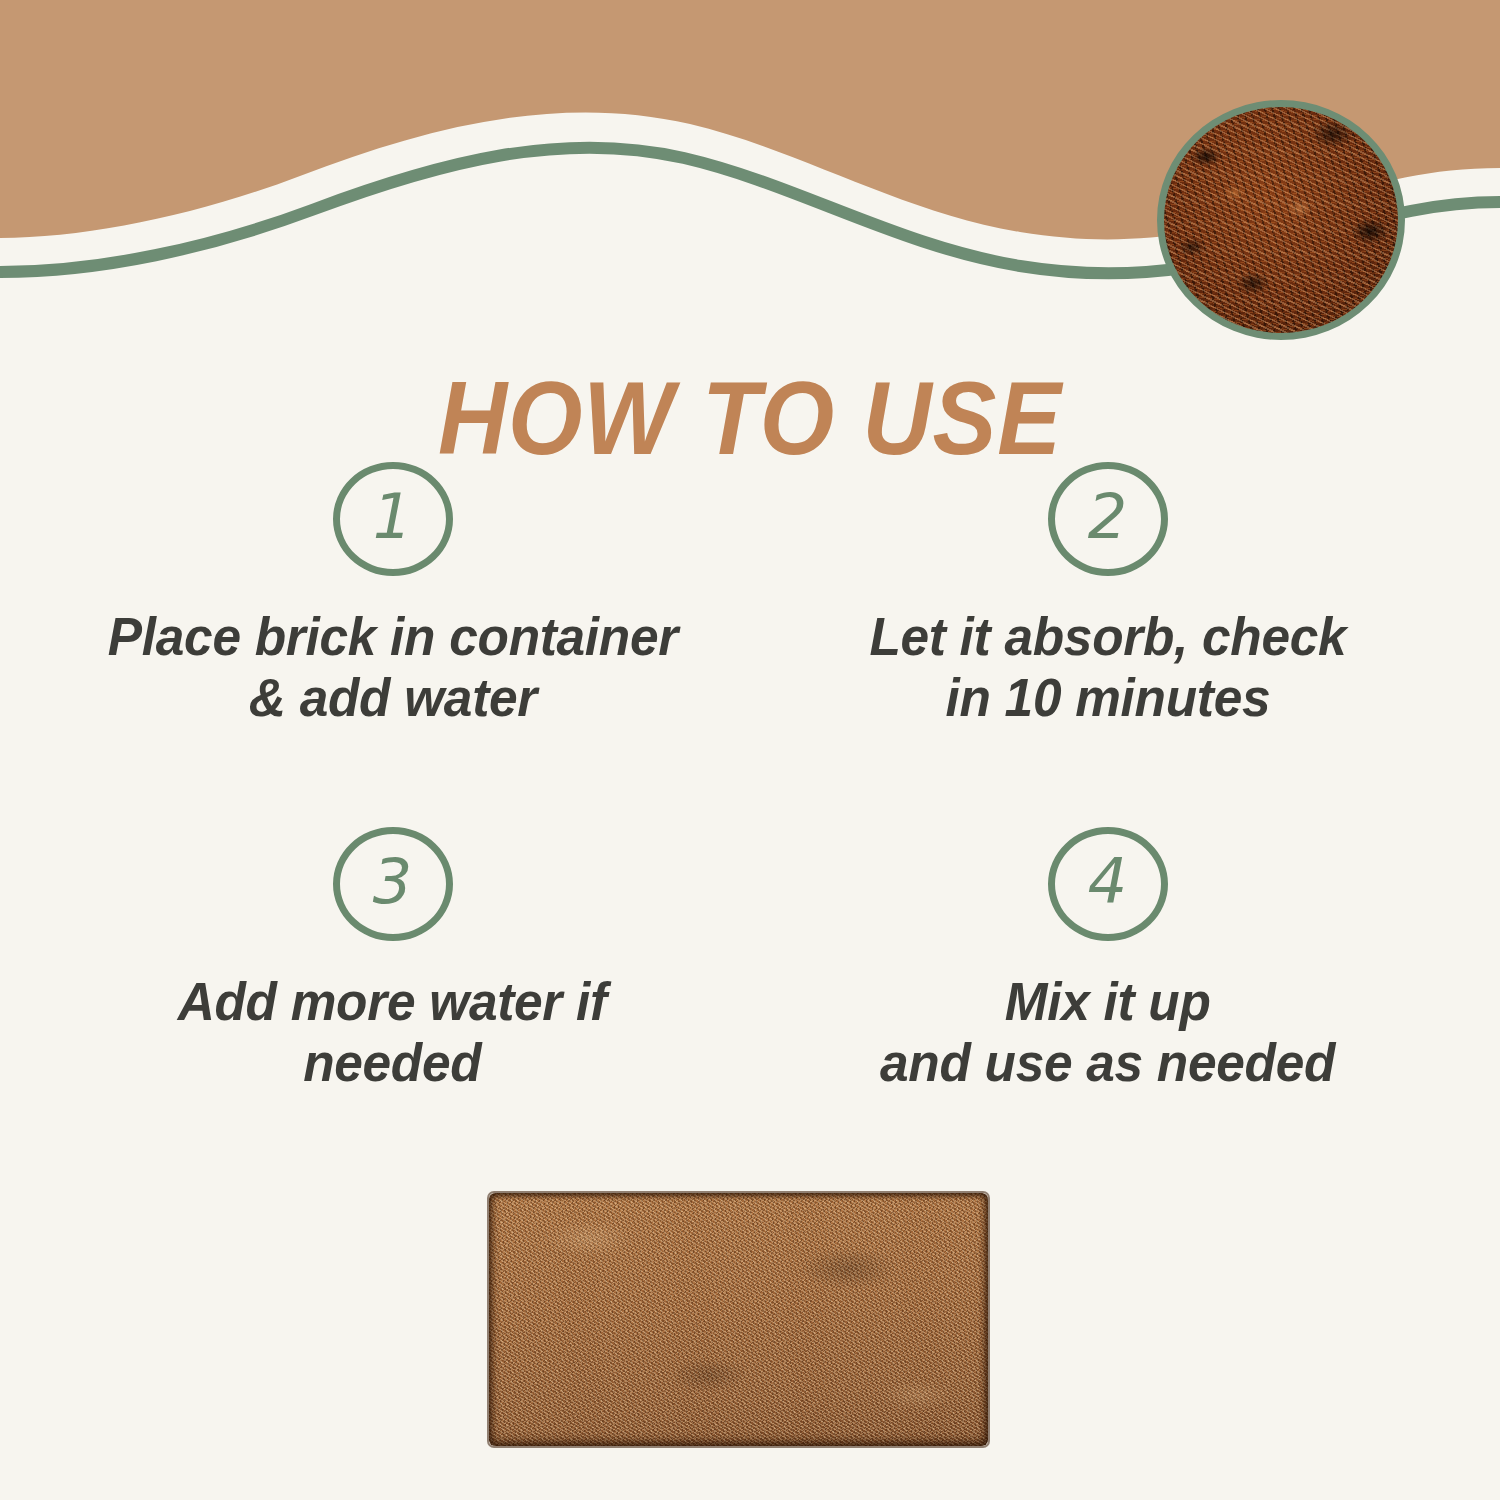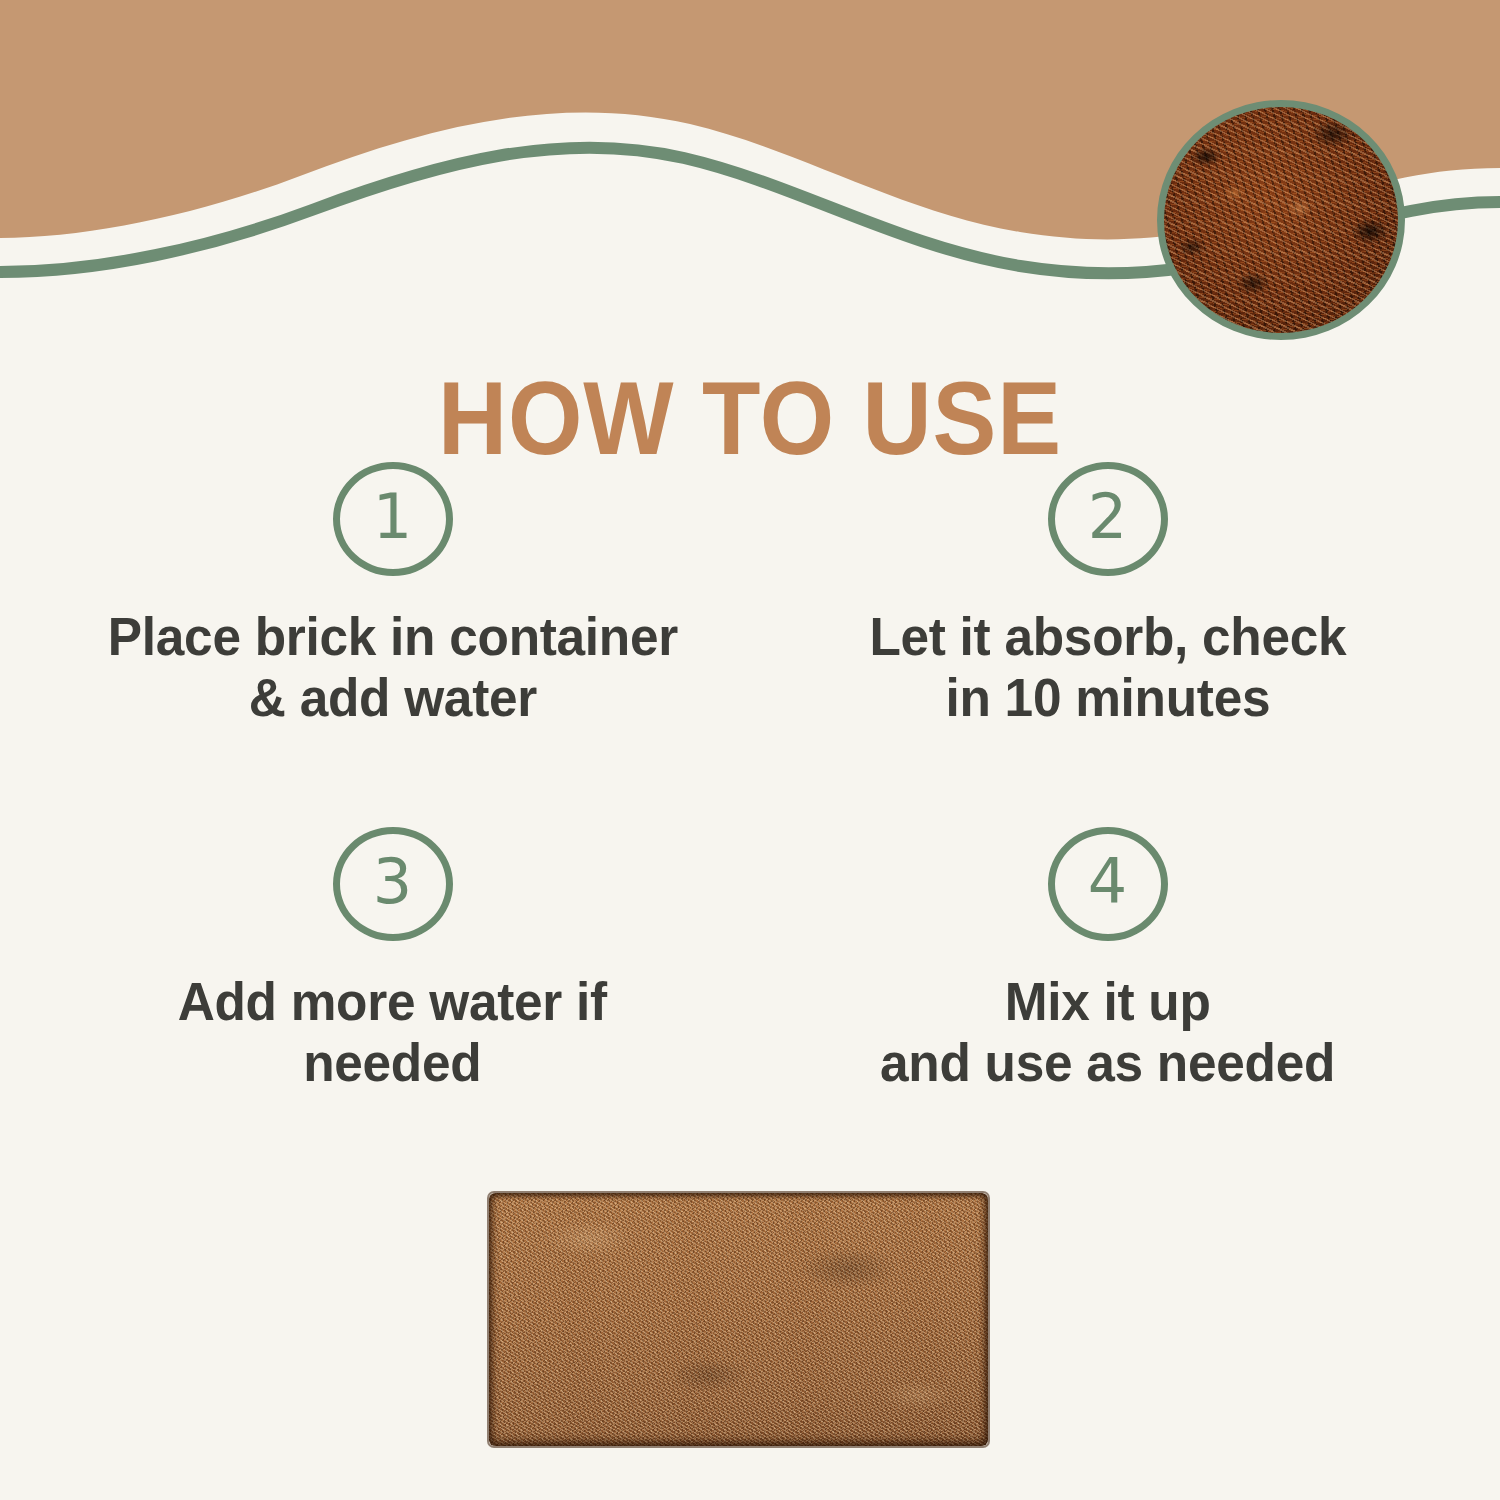--- a/index.html
+++ b/index.html
@@ -14,20 +14,21 @@
     font-family: "Liberation Sans", "DejaVu Sans", sans-serif;
     overflow: hidden;
   }
 
   #page {
     position: relative;
     width: 1500px;
     height: 1500px;
     background: #F7F5EF;
     overflow: hidden;
+    font-style: italic;
   }
 
   
   #wave-banner {
     position: absolute;
     left: 0;
     top: 0;
     width: 1500px;
     height: 360px;
     overflow: hidden;

